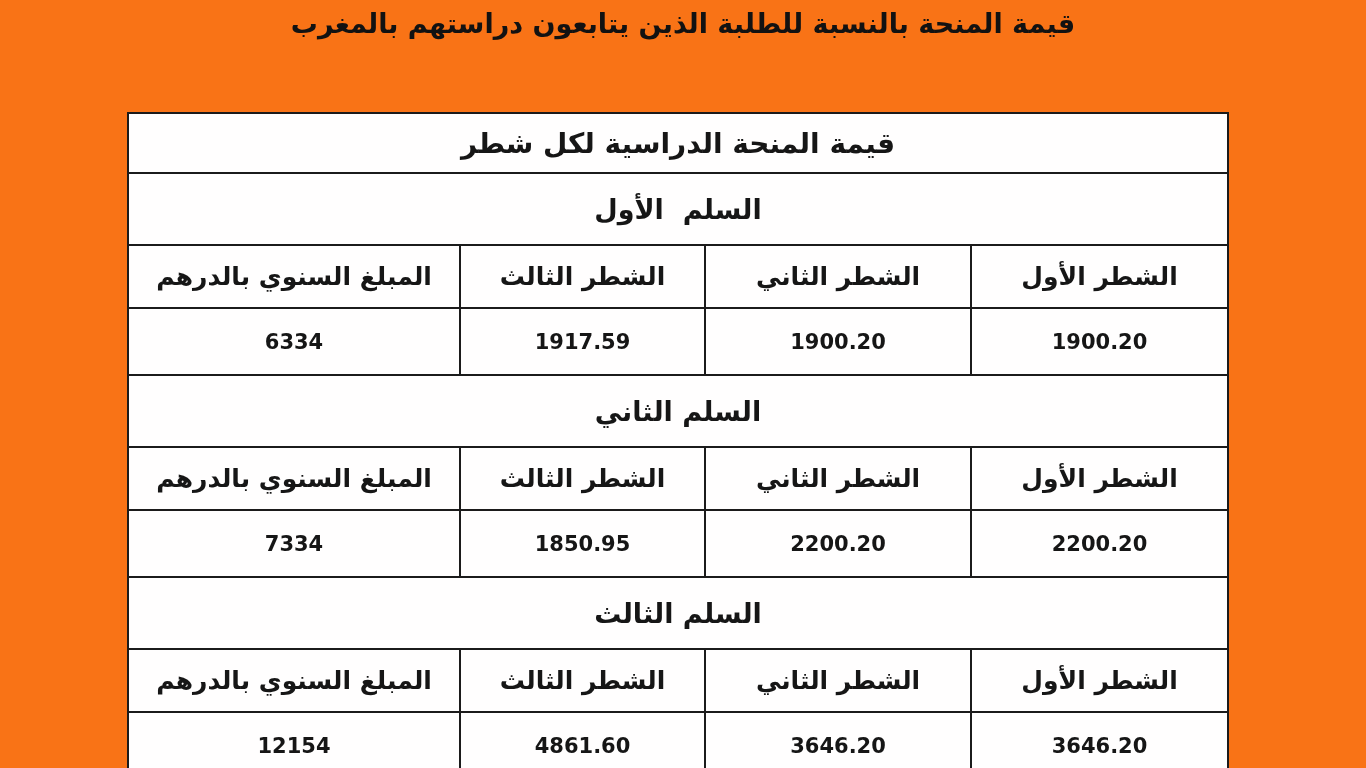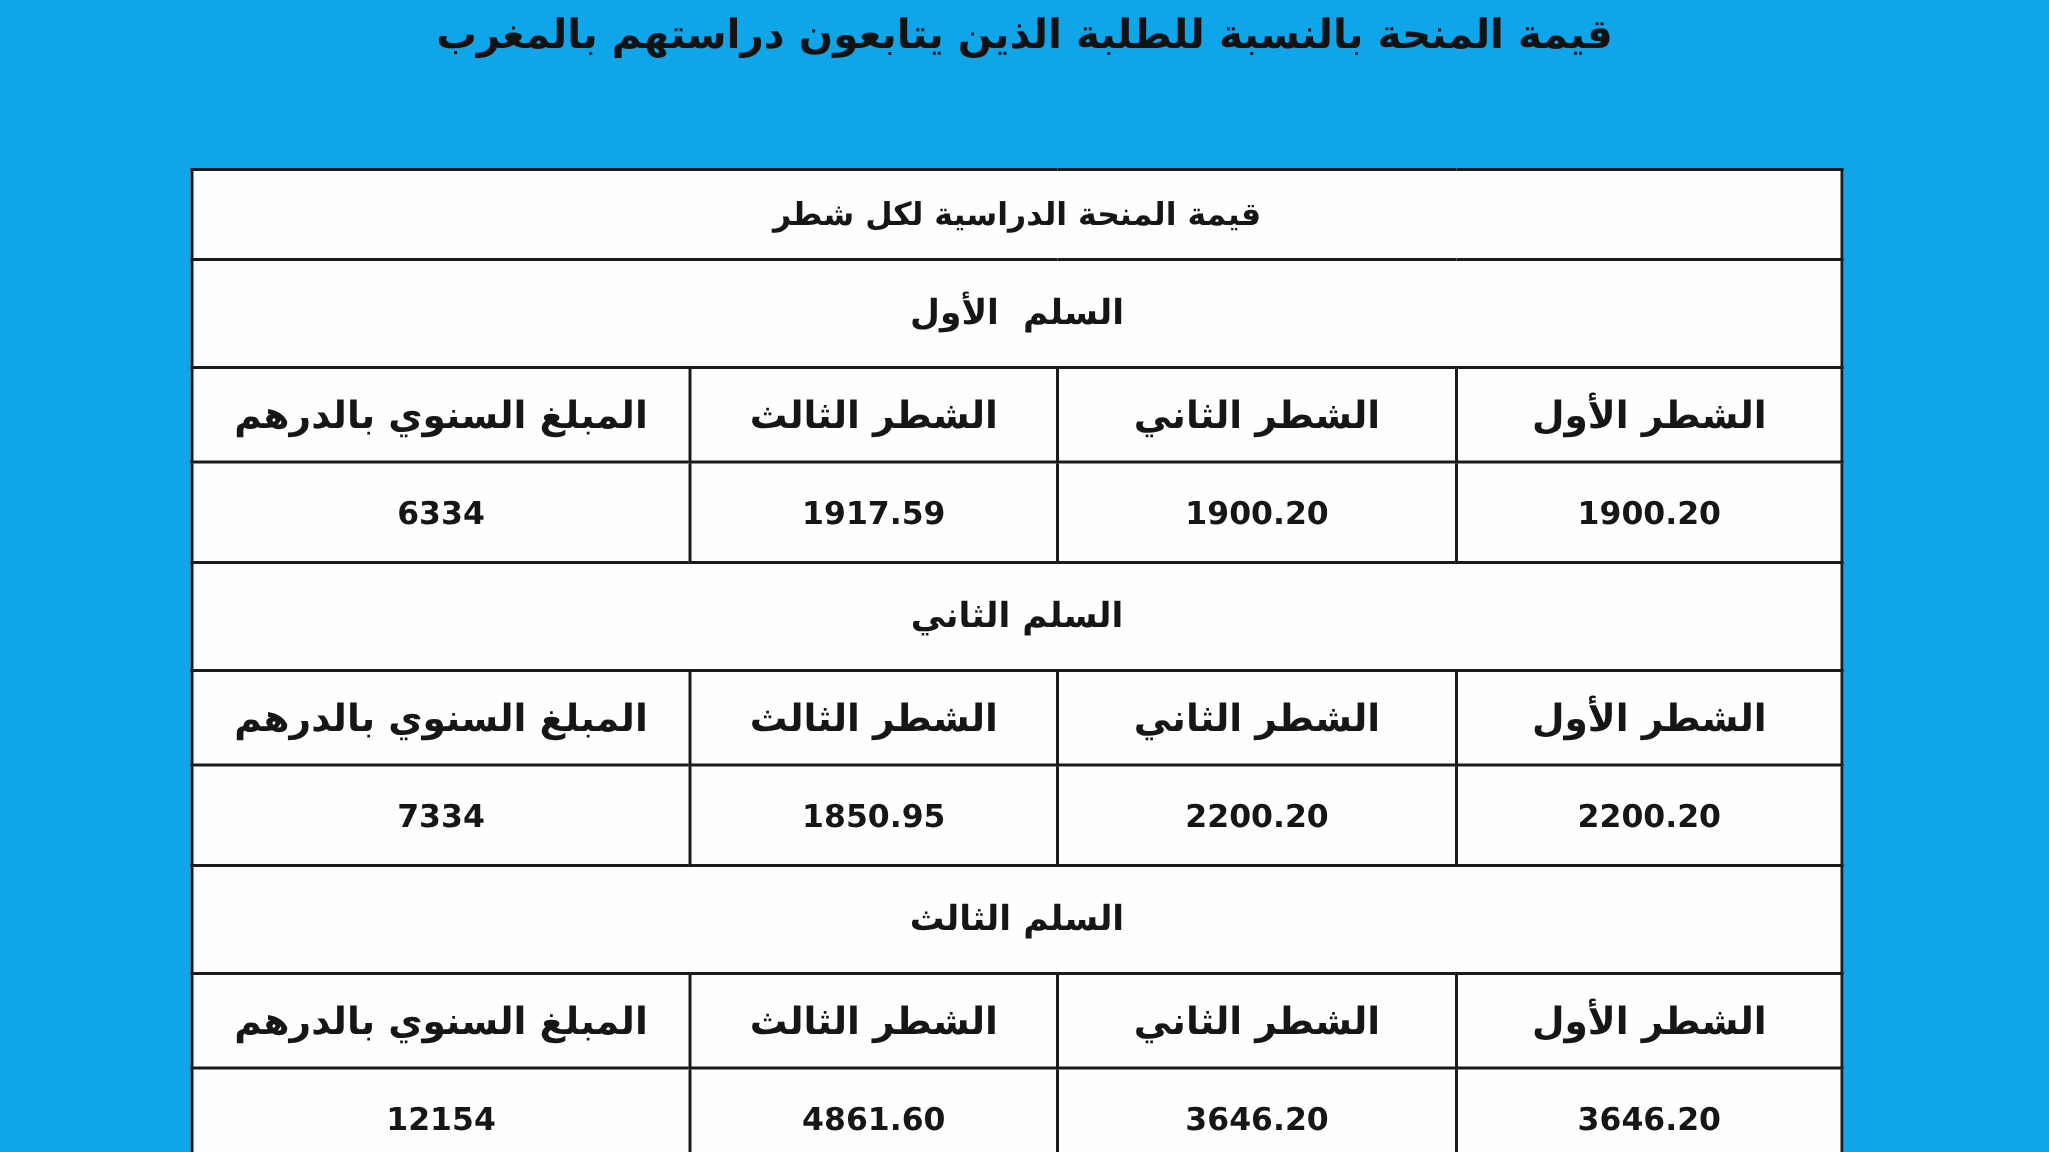--- a/index.html
+++ b/index.html
@@ -9,21 +9,21 @@
     height: 768px;
     background: #ffffff;
     overflow: hidden;
     font-family: "DejaVu Sans", sans-serif;
     color: #141414;
   }
   .page {
     position: relative;
     width: 1366px;
     height: 768px;
-    background: #0ea5e9;
+    background: #f97316;
   }
   .doc-title {
     position: absolute;
     top: 8px;
     left: 0;
     width: 100%;
     text-align: center;
     font-size: 27px;
     font-weight: 700;
     letter-spacing: 0.5px;
@@ -43,25 +43,25 @@
     border: 2px solid #1b1b1b;
     text-align: center;
     vertical-align: middle;
     font-weight: 700;
     color: #161616;
     padding: 0 4px;
     white-space: pre-wrap;
   }
   tr.r-caption td {
     height: 58px;
-    font-size: 21px;
+    font-size: 28px;
   }
   tr.r-section td {
     height: 70px;
-    font-size: 23px;
+    font-size: 27px;
   }
   tr.r-header td {
     height: 61px;
     font-size: 25px;
     border-radius: 11px;
   }
   tr.r-value td {
     height: 65px;
     font-size: 21px;
     font-family: "DejaVu Sans", sans-serif;

